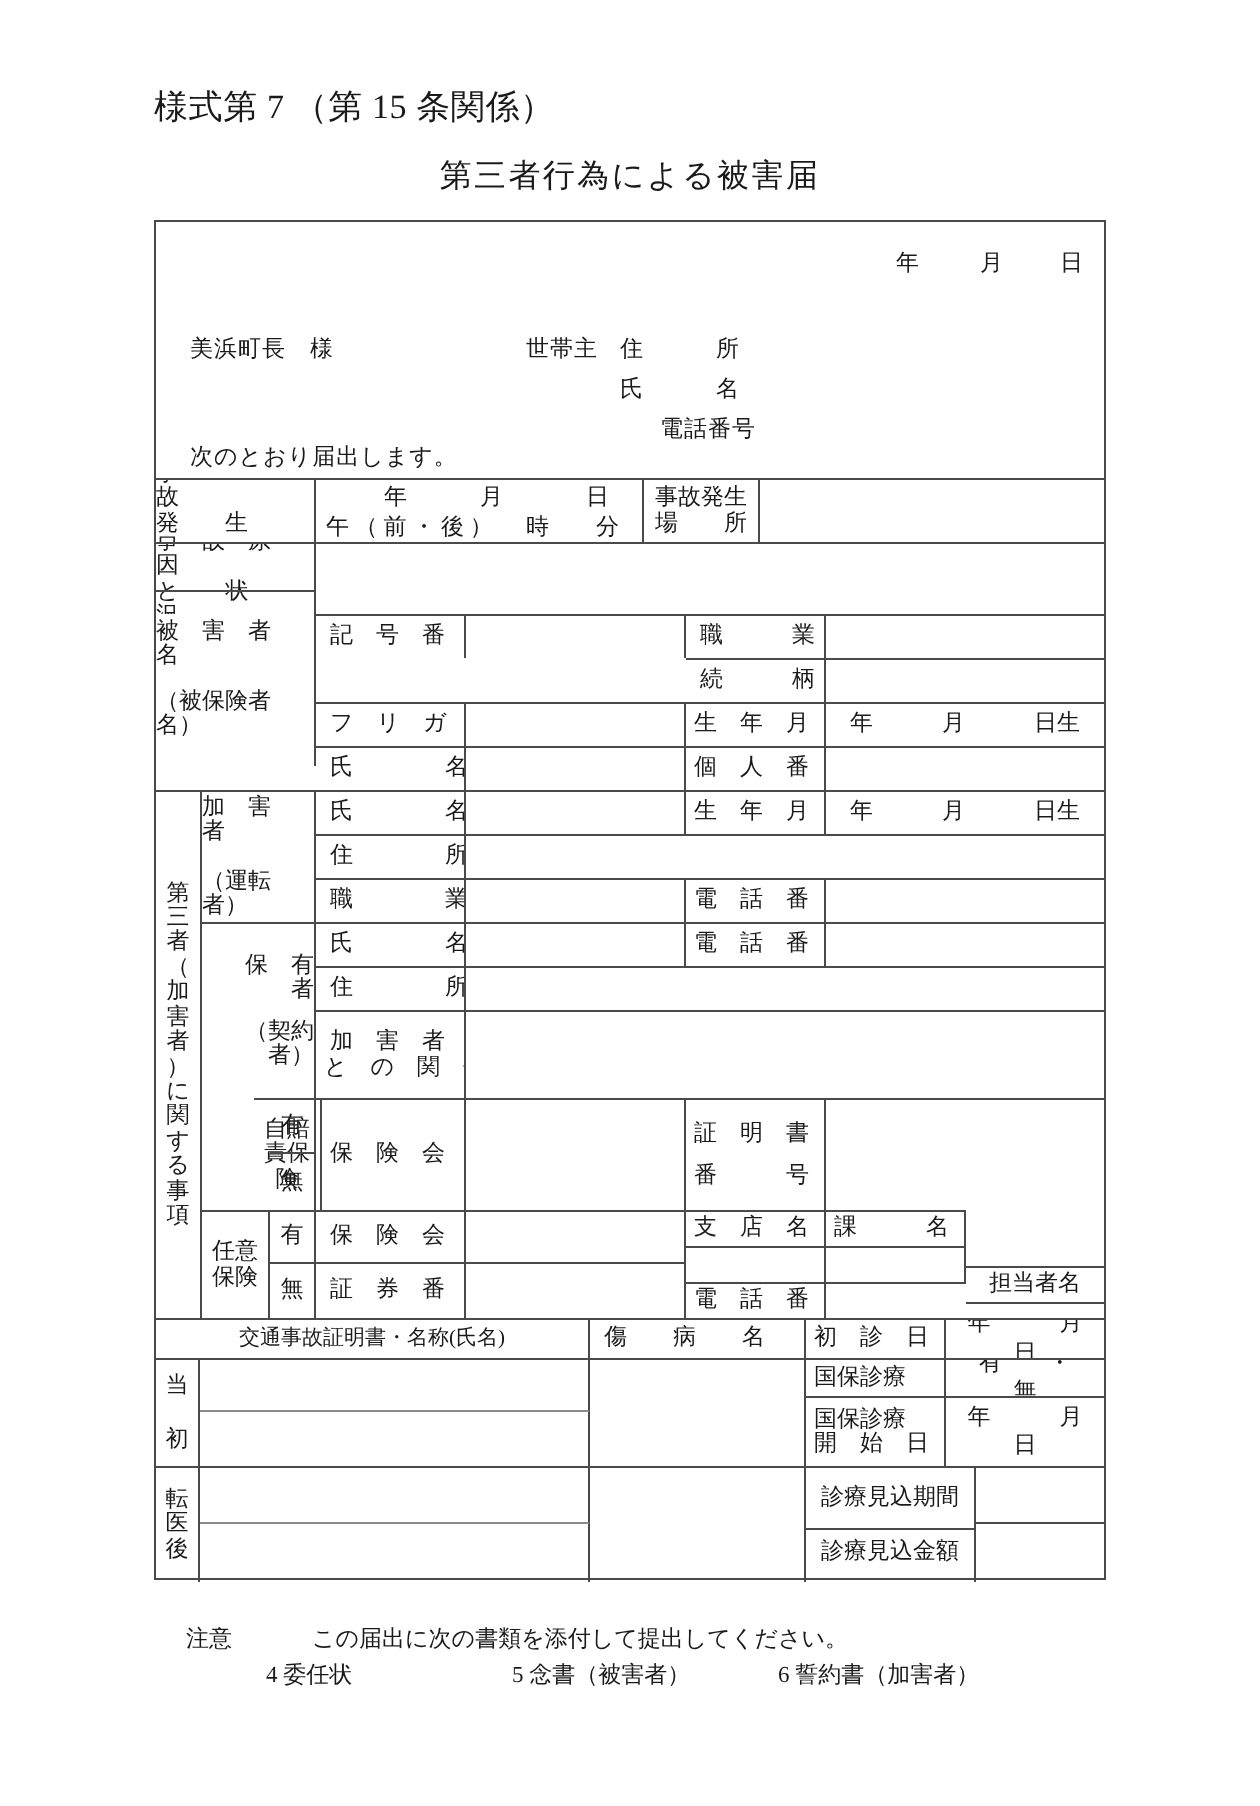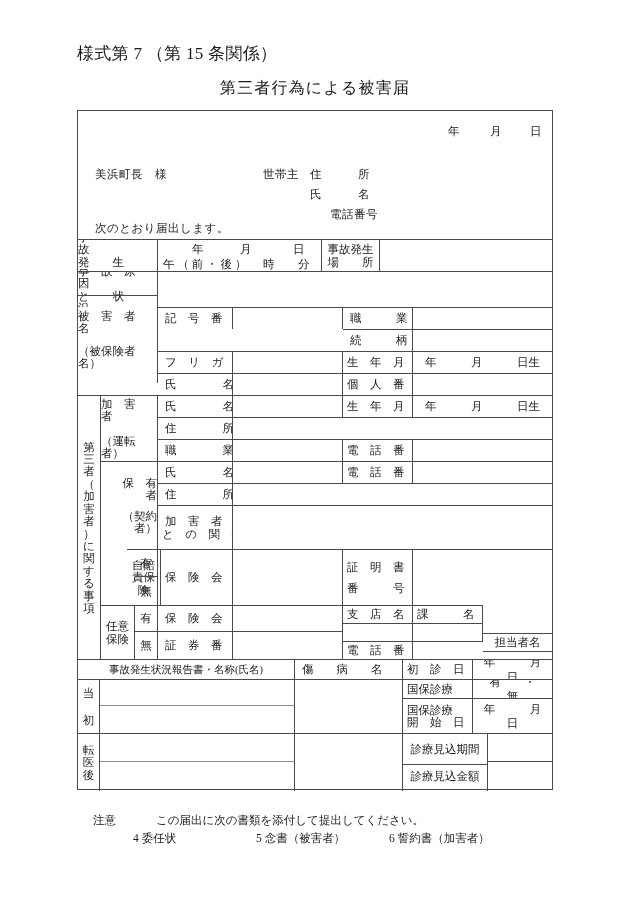--- a/index.html
+++ b/index.html
@@ -287,21 +287,21 @@
     <div class="c bt br bb just-n" style="left:335px; top:494px; width:70px; height:19px;">課　　　名</div>
     <div class="c bt bb ctr" style="left:405px; top:494px; width:69px; height:19px;margin-top:28px;">担当者名</div>
 
     <div class="c br bb" style="left:265px; top:513px; width:70px; height:18px;"></div>
     <div class="c br bb" style="left:335px; top:513px; width:70px; height:18px;"></div>
     <div class="c" style="left:405px; top:513px; width:69px; height:35px;"></div>
 
     <div class="c br just-n" style="left:265px; top:531px; width:70px; height:17px;">電　話　番　号</div>
     <div class="c" style="left:335px; top:531px; width:70px; height:17px;"></div>
 
-    <div class="c bt br ctr" style="left:0; top:548px; width:217px; height:20px; font-size:10.5px;">事故発生状況報告書・名称(氏名)</div>
+    <div class="c bt br ctr" style="left:0; top:548px; width:217px; height:20px; font-size:10.5px;">交通事故証明書・名称(氏名)</div>
     <div class="c bt br just" style="left:217px; top:548px; width:108px; height:20px;">傷　　病　　名</div>
     <div class="c bt br just-n" style="left:325px; top:548px; width:70px; height:20px;text-align:right;">初　診　日</div>
     <div class="c bt ctr" style="left:395px; top:548px; width:79px; height:20px;">年　　　月　　　日</div>
 
     <div class="c bt br vert" style="left:0; top:568px; width:22px; height:54px;">
       <span style="margin-bottom:14px;">当</span>
       <span>初</span>
     </div>
     <div class="c bt br" style="left:22px; top:568px; width:195px; height:27px; border-bottom:1px solid #8c8c8c;"></div>
     <div class="c br" style="left:22px; top:595px; width:195px; height:27px;"></div>

